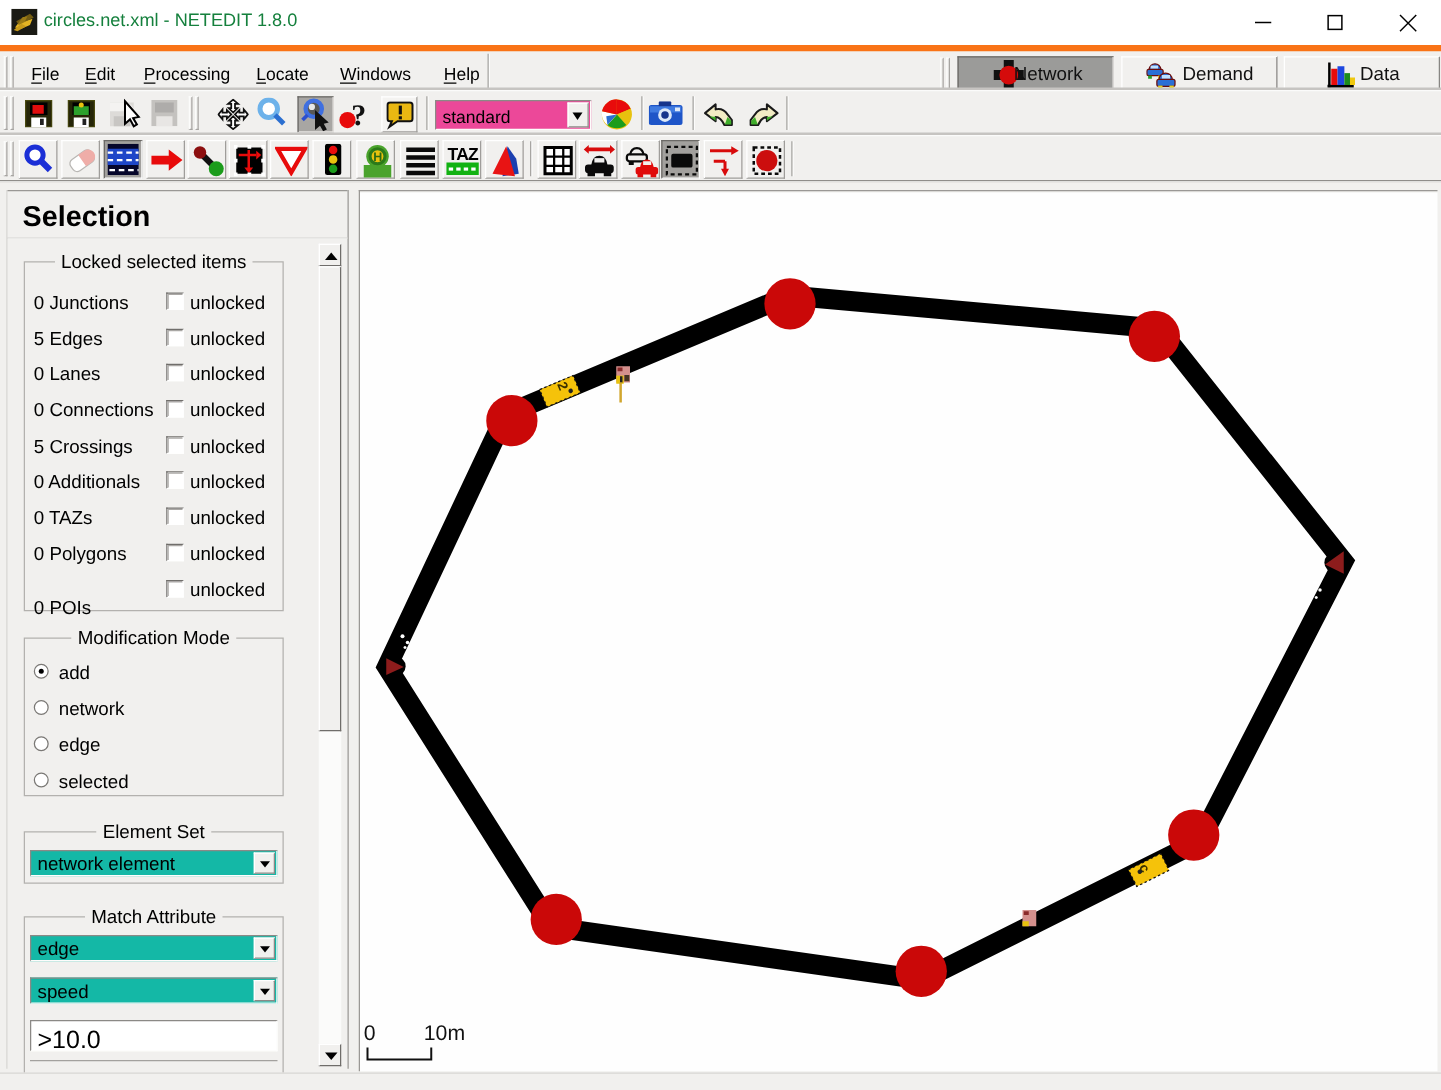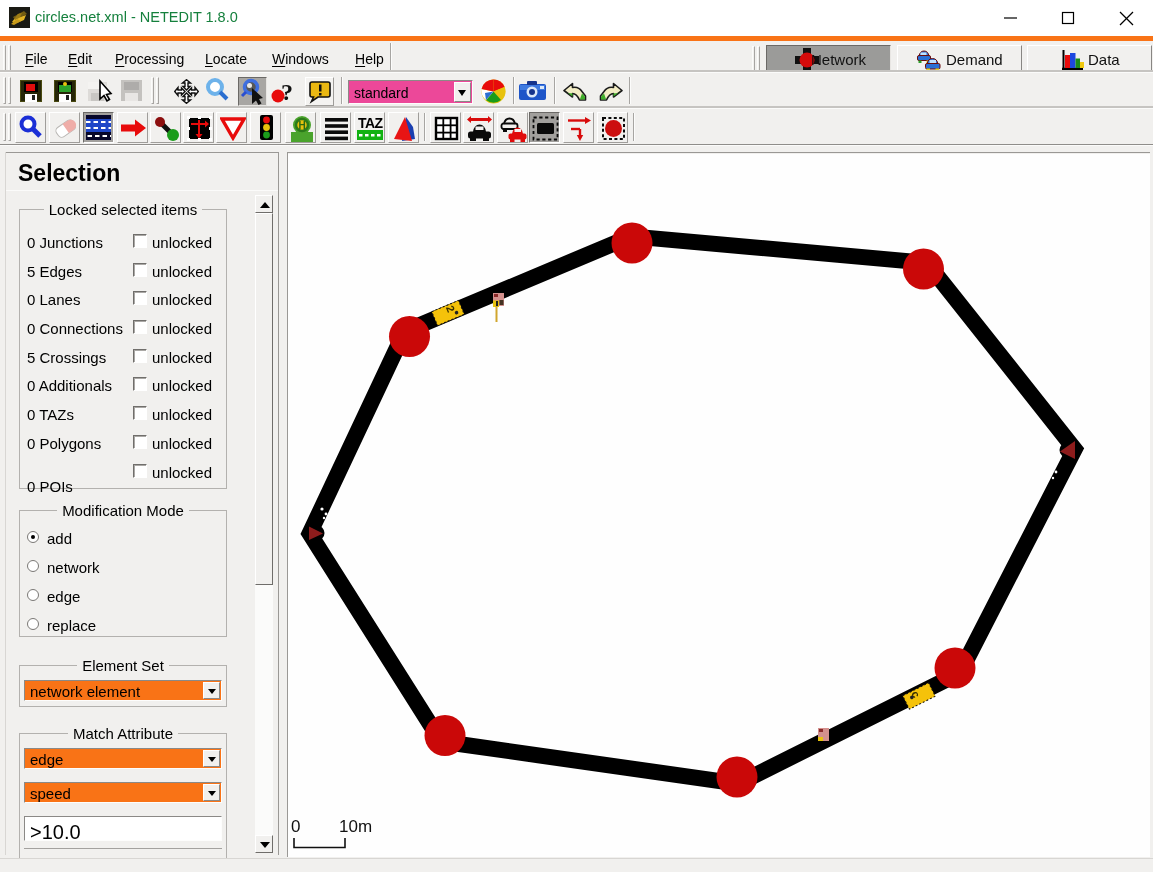--- a/index.html
+++ b/index.html
@@ -20,21 +20,21 @@
 #statusbar { position:absolute; left:0; top:858px; width:1153px; height:14px; background:#f1f0ee; border-top:1px solid #d8d6d3; }
 
 #panel { position:absolute; left:0; top:0; width:287px; height:712px; }
 .gbox { position:absolute; left:19px; width:208px; border:1px solid #b3b1ae; }
 .glabel { position:absolute; top:-9px; left:0; width:100%; text-align:center; font-size:15px; color:#000; }
 .glabel span { background:#f1f0ee; padding:0 5px; }
 .ptext { position:absolute; font-size:15px; color:#000; white-space:nowrap; }
 .cbox { position:absolute; width:14px; height:14px; background:#fff; border-top:1px solid #706e6b; border-left:1px solid #706e6b; border-right:1px solid #fff; border-bottom:1px solid #fff; box-shadow:inset 1px 1px 0 #aaa8a5; }
 .radio { position:absolute; width:12px; height:12px; border-radius:50%; background:#fff; border:1px solid #7a7875; }
 .radio.sel::after { content:""; position:absolute; left:3px; top:3px; width:4px; height:4px; border-radius:50%; background:#000; }
-.combo { position:absolute; left:24px; width:198px; height:21px; background:#f97316; border-top:1px solid #8b8986; border-left:1px solid #8b8986; border-right:1px solid #fdfdfc; border-bottom:1px solid #fdfdfc; }
+.combo { position:absolute; left:24px; width:198px; height:21px; background:#14b8a6; border-top:1px solid #8b8986; border-left:1px solid #8b8986; border-right:1px solid #fdfdfc; border-bottom:1px solid #fdfdfc; }
 .combo .ctext { position:absolute; left:5px; top:2px; font-size:15px; color:#000; }
 .cbtn { position:absolute; right:1px; top:1px; width:17px; height:17px; background:#f1f0ee; border-top:1px solid #fff; border-left:1px solid #fff; border-right:1px solid #8b8986; border-bottom:1px solid #8b8986; }
 .cbtn::after { content:""; position:absolute; left:4px; top:6px; width:0; height:0; border-left:4px solid transparent; border-right:4px solid transparent; border-top:5px solid #000; }
 
 #sbar { position:absolute; left:255px; top:49px; width:18px; height:658px; background:#fbfbfa; }
 .sbtn { position:absolute; left:0; width:18px; height:18px; background:#f1f0ee; border-top:1px solid #fff; border-left:1px solid #fff; border-right:1px solid #6f6d6a; border-bottom:1px solid #6f6d6a; }
 #sthumb { position:absolute; left:0; top:18px; width:18px; height:372px; background:#f1f0ee; border-top:1px solid #fff; border-left:1px solid #fff; border-right:1px solid #6f6d6a; border-bottom:1px solid #6f6d6a; }
 .uarr { position:absolute; left:4px; top:6px; width:0; height:0; border-left:5px solid transparent; border-right:5px solid transparent; border-bottom:6px solid #000; }
 .darr { position:absolute; left:4px; top:6px; width:0; height:0; border-left:5px solid transparent; border-right:5px solid transparent; border-top:6px solid #000; }
 
@@ -423,21 +423,21 @@
       <div class="gbox" style="top:364px;height:127px">
         <div class="glabel"><span>Modification Mode</span></div>
       </div>
       <div class="radio sel" style="left:27px;top:385px"></div>
       <div class="ptext" style="left:47px;top:384px">add</div>
       <div class="radio" style="left:27px;top:414px"></div>
       <div class="ptext" style="left:47px;top:413px">network</div>
       <div class="radio" style="left:27px;top:443px"></div>
       <div class="ptext" style="left:47px;top:442px">edge</div>
       <div class="radio" style="left:27px;top:472px"></div>
-      <div class="ptext" style="left:47px;top:471px">replace</div>
+      <div class="ptext" style="left:47px;top:471px">selected</div>
 
       <div class="gbox" style="top:519px;height:42px">
         <div class="glabel"><span>Element Set</span></div>
       </div>
       <div class="combo" style="top:534px">
           <div class="ctext">network element</div>
           <div class="cbtn"></div>
         </div>
 
       <div class="gbox" style="top:587px;height:131px">

